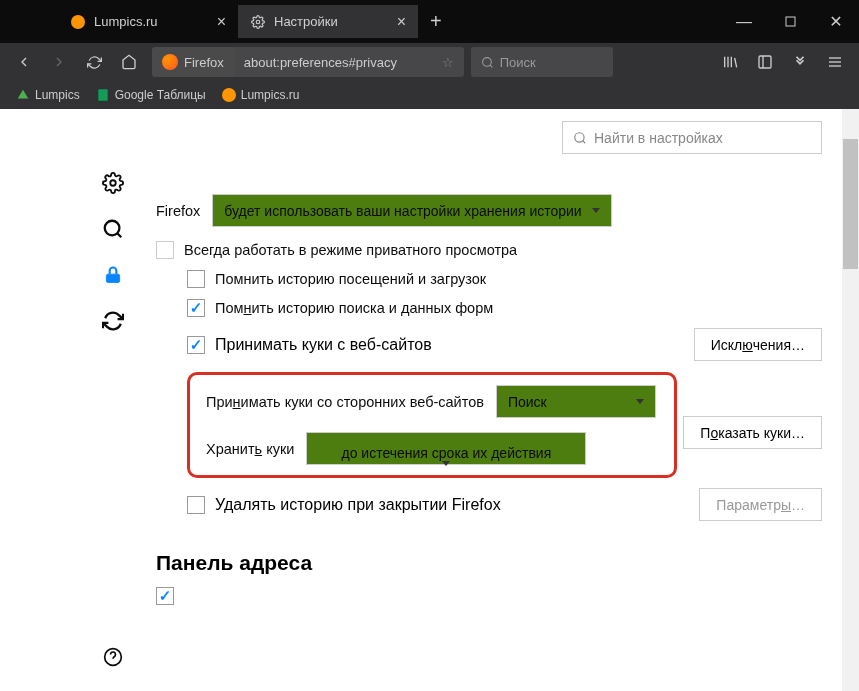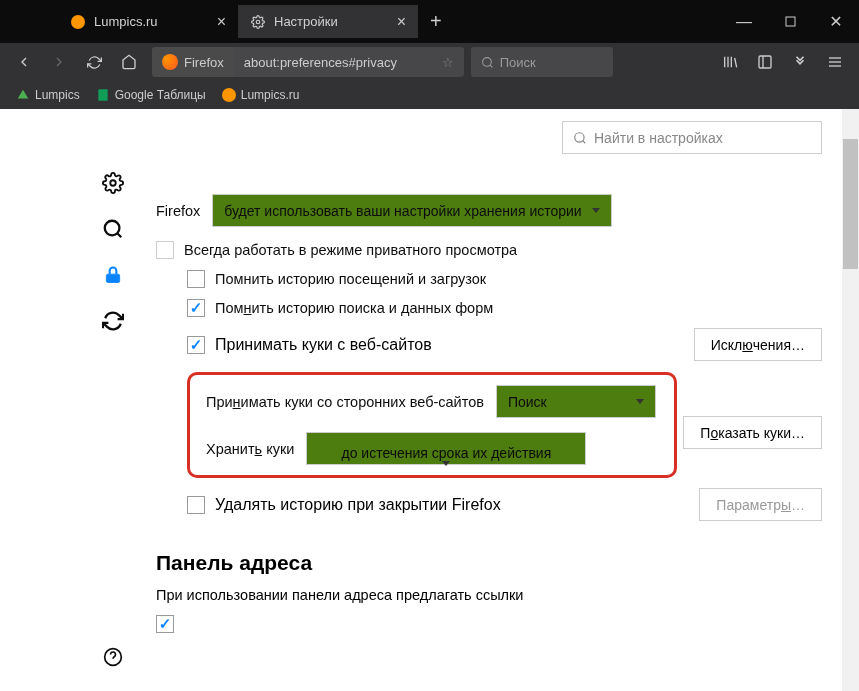--- a/index.html
+++ b/index.html
@@ -295,21 +295,20 @@
       <div class="btn" style="margin-left:12px; margin-top:44px;">П<span class="underline-key">о</span>казать куки…</div>
     </div>
 
     <div class="row-with-btn indent-1">
       <span class="checkbox"></span>
       <span>Удалять историю при закрытии Firefox</span>
       <div class="btn disabled right-col">Параметр<span class="underline-key">ы</span>…</div>
     </div>
 
     <div class="section-title">Панель адреса</div>
-    <div class="plain-text">При использовании панели адреса предлагать ссылки</div>
     <div class="checkbox-row">
       <span class="checkbox checked"></span>
     </div>
   </div>
 </div>
 <div class="scrollbar-track">
   <div class="scrollbar-thumb"></div>
 </div>
 </div>
 

